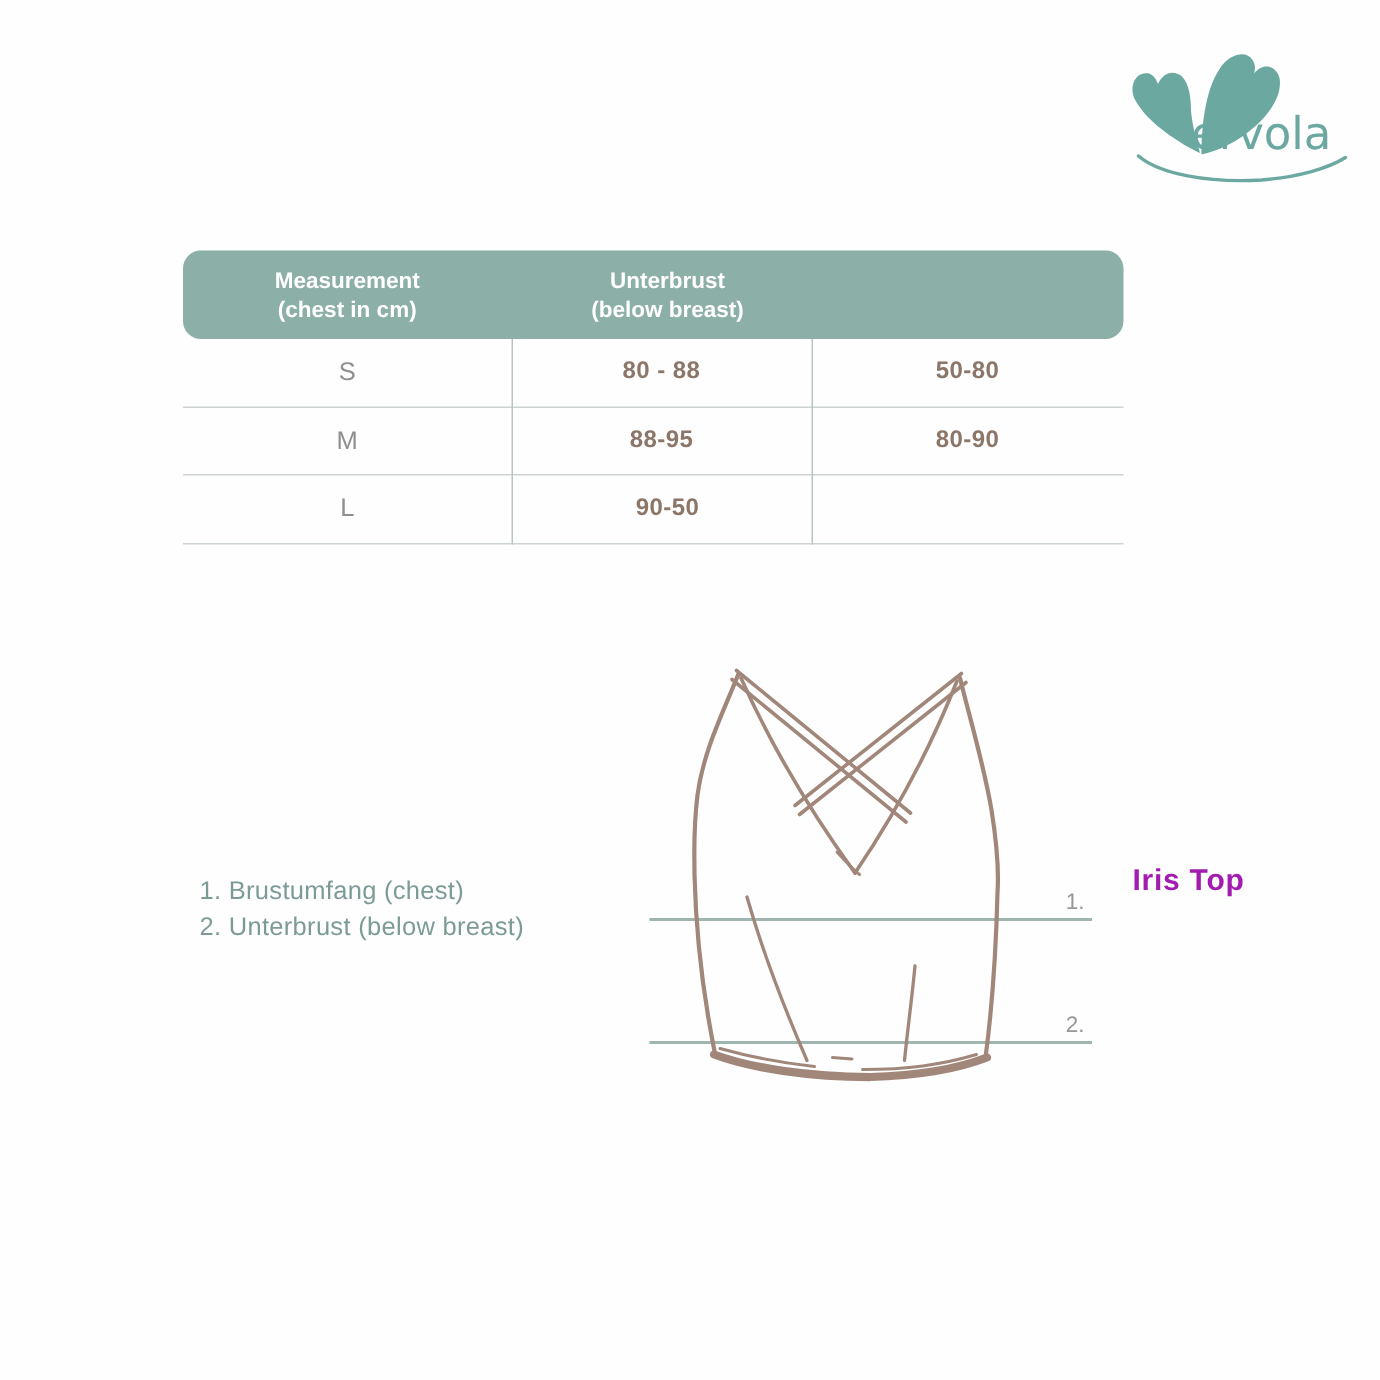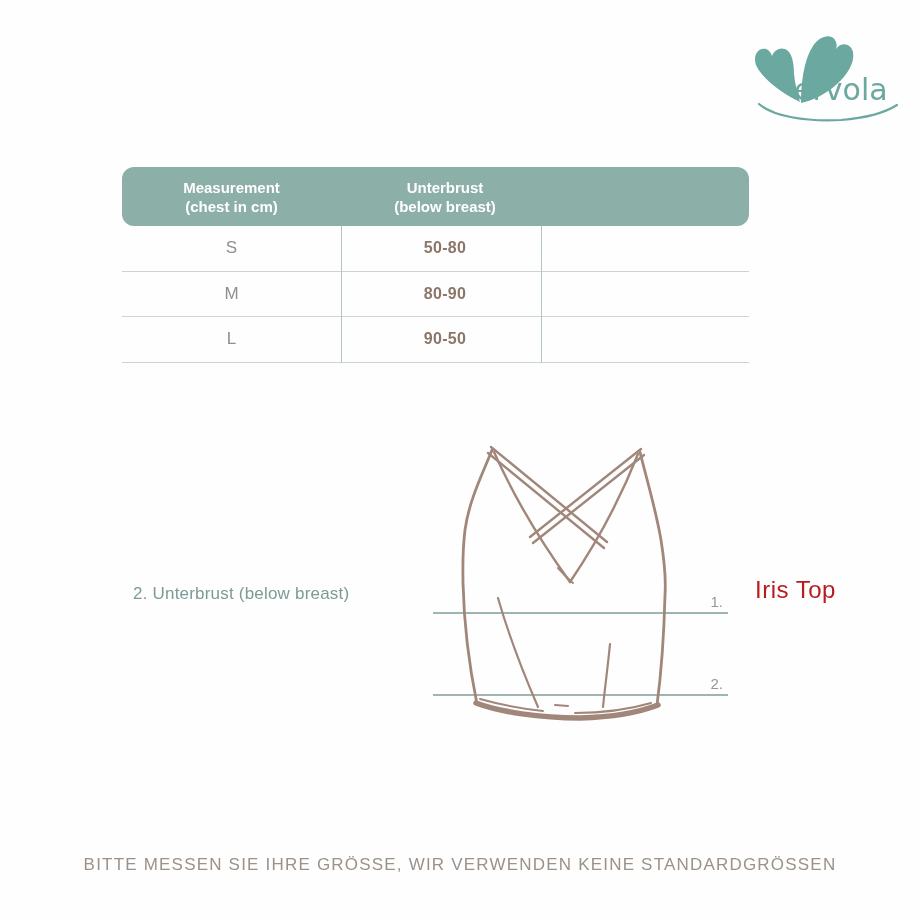--- a/index.html
+++ b/index.html
@@ -45,22 +45,22 @@
   .measure-line{position:absolute;height:2px;background:#9EB5B0;z-index:1;}
   .mline1{left:433px;top:612px;width:295px;}
   .mline2{left:433px;top:694px;width:295px;}
   .marker{
     position:absolute;width:26px;text-align:right;font-size:15px;color:#979797;z-index:1;
   }
   .marker1{left:697px;top:593px;}
   .marker2{left:697px;top:675px;}
   .top-sketch{position:absolute;left:425px;top:415px;z-index:2;}
   .product-name{
-    position:absolute;left:755px;top:576px;font-size:24px;font-weight:normal;
-    color:#b91c1c;letter-spacing:0.5px;
+    position:absolute;left:755px;top:576px;font-size:20px;font-weight:bold;
+    color:#a21caf;letter-spacing:0.5px;
   }
 
   
   .footer-note{
     position:absolute;left:0;top:855px;width:920px;text-align:center;
     font-size:17px;color:#9B9289;letter-spacing:1.2px;
   }
 </style>
 </head>
 <body>
@@ -90,36 +90,39 @@
         <span>(chest in cm)</span>
       </div>
       <div class="col col3">
         <span>Unterbrust</span>
         <span>(below breast)</span>
       </div>
     </div>
     <div class="tbody">
       <div class="trow">
         <div class="size-cell">S</div>
+        <div class="val-cell col2">80 - 88</div>
         <div class="val-cell col3">50-80</div>
       </div>
       <div class="trow">
         <div class="size-cell">M</div>
+        <div class="val-cell col2">88-95</div>
         <div class="val-cell col3">80-90</div>
       </div>
       <div class="trow">
         <div class="size-cell">L</div>
         <div class="val-cell col3">90-50</div>
       </div>
       <div class="vline v1"></div>
       <div class="vline v2"></div>
     </div>
   </div>
 
   <div class="legend">
+    <div>1. Brustumfang (chest)</div>
     <div>2. Unterbrust (below breast)</div>
   </div>
 
   <div class="measure-line mline1"></div>
   <div class="measure-line mline2"></div>
   <div class="marker marker1">1.</div>
   <div class="marker marker2">2.</div>
 
   <svg class="top-sketch" width="320" height="320" viewBox="0 0 320 320">
     <g fill="none" stroke="#A1867A" stroke-linecap="round" stroke-linejoin="round">
@@ -144,15 +147,14 @@
 
       <path d="M51 288 C 75 297, 115 303, 155 303 C 190 302, 215 297, 233 290" stroke-width="5.5"></path>
       <path d="M55 284 C 80 291, 100 294, 118 296" stroke-width="2"></path>
       <path d="M150 298 C 180 298, 202 295, 226 288" stroke-width="2"></path>
       <path d="M130 290 L 143 291" stroke-width="2"></path>
     </g>
   </svg>
 
   <div class="product-name">Iris Top</div>
 
-  <div class="footer-note">BITTE MESSEN SIE IHRE GRÖSSE, WIR VERWENDEN KEINE STANDARDGRÖSSEN</div>
 
 </div>
 
 </body></html>

